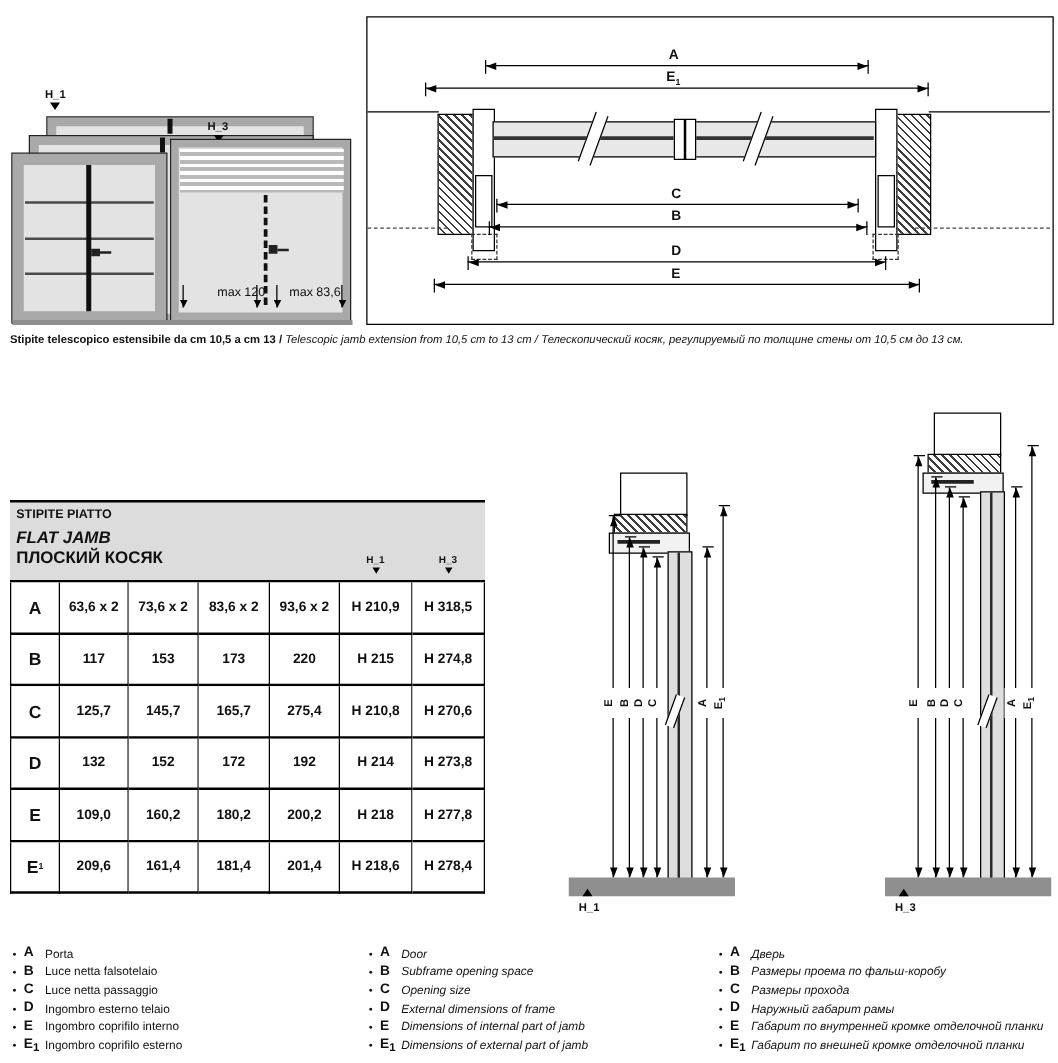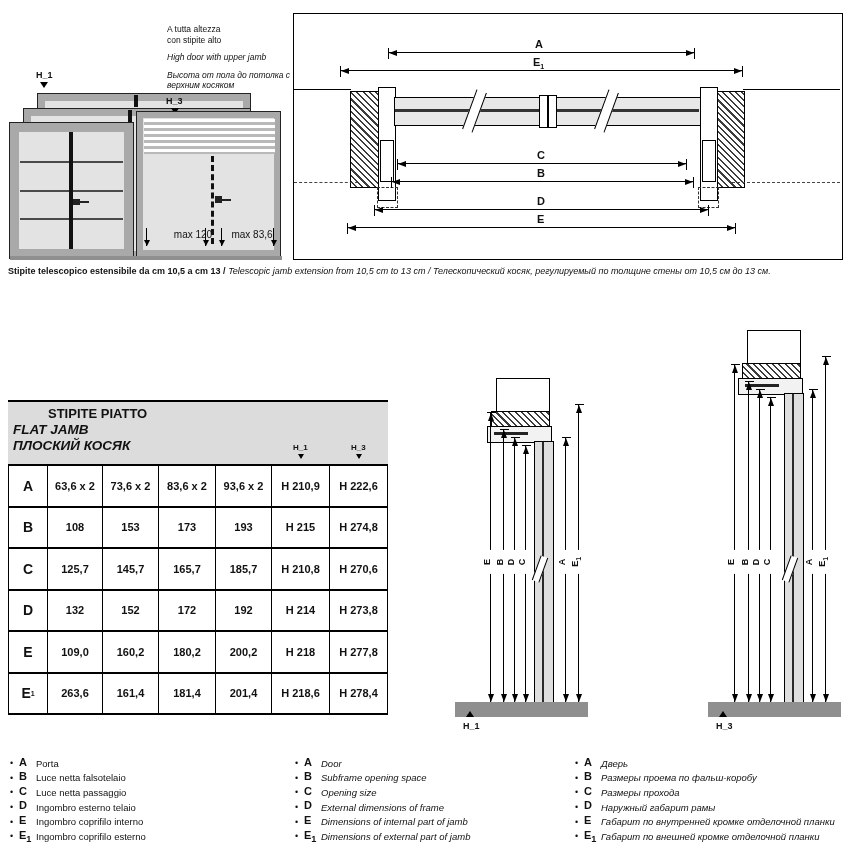--- a/index.html
+++ b/index.html
@@ -36,52 +36,43 @@
   .minidim .ad{position:absolute;left:-3px;bottom:0;width:0;height:0;border-left:3px solid transparent;border-right:3px solid transparent;border-top:6px solid #000;}
   
   .note{position:absolute;font-size:8.5px;line-height:10.5px;}
   .note .it{font-style:italic;}
   #caption{position:absolute;left:8px;top:266px;width:834px;font-size:9px;}
   #caption .b{font-weight:bold;}
   #caption .i{font-style:italic;}
   .maxlab{position:absolute;font-size:10px;text-align:center;}
   
   #thead{position:absolute;left:8px;top:400px;width:380px;height:64px;background:#dcdcdc;border-top:2px solid #000;box-sizing:border-box;}
-  #thead .t1{position:absolute;left:5px;top:4px;font-weight:bold;font-size:13px;margin-left:35px;}
+  #thead .t1{position:absolute;left:5px;top:4px;font-weight:bold;font-size:10px;}
   #thead .t2{position:absolute;left:5px;top:20px;font-weight:bold;font-style:italic;font-size:13.5px;}
-  #thead .t3{position:absolute;left:5px;top:36px;font-weight:bold;font-style:italic;font-size:13.5px;}
+  #thead .t3{position:absolute;left:5px;top:36px;font-weight:bold;font-size:13.5px;}
   #thead .hcol{position:absolute;top:41px;font-weight:bold;font-size:8px;}
   #tgrid{position:absolute;left:8px;top:464px;width:380px;display:grid;
          grid-template-columns:40px 55px 56px 57px 56px 58px 58px;grid-auto-rows:41.5px;
          border-top:2px solid #000;box-sizing:content-box;}
   .tc{border-right:1px solid #000;border-bottom:2px solid #000;display:flex;align-items:center;justify-content:center;
       font-weight:bold;font-size:11px;background:#fff;}
   .tc.first{border-left:1px solid #000;font-size:14px;}
   
   .lcol{position:absolute;top:756px;}
   .lrow{height:14.6px;display:flex;align-items:center;font-size:9.5px;}
   .lrow .bu{width:9px;font-size:9px;}
   .lrow .lt{width:17px;font-weight:bold;font-size:11px;}
   .lcol.ital .tx{font-style:italic;}
   .lrow .tx{white-space:nowrap;}
 </style>
 </head>
 <body>
 
 <div id="page">
 
-  <div class="note" style="left:167px;top:24px;">
-    <div>A tutta altezza</div>
-    <div>con stipite alto</div>
-    <div style="height:7px;"></div>
-    <div class="it">High door with upper jamb</div>
-    <div style="height:7px;"></div>
-    <div class="it">Высота от пола до потолка с</div>
-    <div class="it">верхним косяком</div>
-  </div>
 
   <div class="hl" style="left:36px;top:70px;">H_1</div>
   <div class="trid" style="left:40px;top:82px;"></div>
 
   <div class="doorframe" style="left:38px;top:94px;width:198px;height:150px;"></div>
   <div class="abs" style="left:134px;top:95px;width:4px;height:12px;background:#111;"></div>
   <div class="doorframe" style="left:24px;top:109px;width:212px;height:135px;"></div>
   <div class="abs" style="left:128px;top:110px;width:4px;height:12px;background:#111;"></div>
 
   <div class="hl" style="left:166px;top:96px;">H_3</div>
@@ -202,41 +193,41 @@
   <div id="tgrid">
     <div class="tc first">
         <span>A</span>
         <sub></sub>
       </div>
     <div class="tc">63,6 x 2</div>
     <div class="tc">73,6 x 2</div>
     <div class="tc">83,6 x 2</div>
     <div class="tc">93,6 x 2</div>
     <div class="tc">H 210,9</div>
-    <div class="tc">H 222,6</div>
+    <div class="tc">H 318,5</div>
 
     <div class="tc first">
         <span>B</span>
         <sub></sub>
       </div>
-    <div class="tc">108</div>
+    <div class="tc">117</div>
     <div class="tc">153</div>
     <div class="tc">173</div>
-    <div class="tc">193</div>
+    <div class="tc">220</div>
     <div class="tc">H 215</div>
     <div class="tc">H 274,8</div>
 
     <div class="tc first">
         <span>C</span>
         <sub></sub>
       </div>
     <div class="tc">125,7</div>
     <div class="tc">145,7</div>
     <div class="tc">165,7</div>
-    <div class="tc">185,7</div>
+    <div class="tc">275,4</div>
     <div class="tc">H 210,8</div>
     <div class="tc">H 270,6</div>
 
     <div class="tc first">
         <span>D</span>
         <sub></sub>
       </div>
     <div class="tc">132</div>
     <div class="tc">152</div>
     <div class="tc">172</div>
@@ -252,21 +243,21 @@
     <div class="tc">160,2</div>
     <div class="tc">180,2</div>
     <div class="tc">200,2</div>
     <div class="tc">H 218</div>
     <div class="tc">H 277,8</div>
 
     <div class="tc first">
         <span>E</span>
         <sub>1</sub>
       </div>
-    <div class="tc">263,6</div>
+    <div class="tc">209,6</div>
     <div class="tc">161,4</div>
     <div class="tc">181,4</div>
     <div class="tc">201,4</div>
     <div class="tc">H 218,6</div>
     <div class="tc">H 278,4</div>
   </div>
 
   <div class="rect" style="left:496px;top:378px;width:52px;height:33px;"></div>
   <div class="hatch" style="left:491px;top:411px;width:57px;height:14px;"></div>
   <div class="rect" style="left:487px;top:426px;width:63px;height:15px;background:#f2f2f2;"></div>

